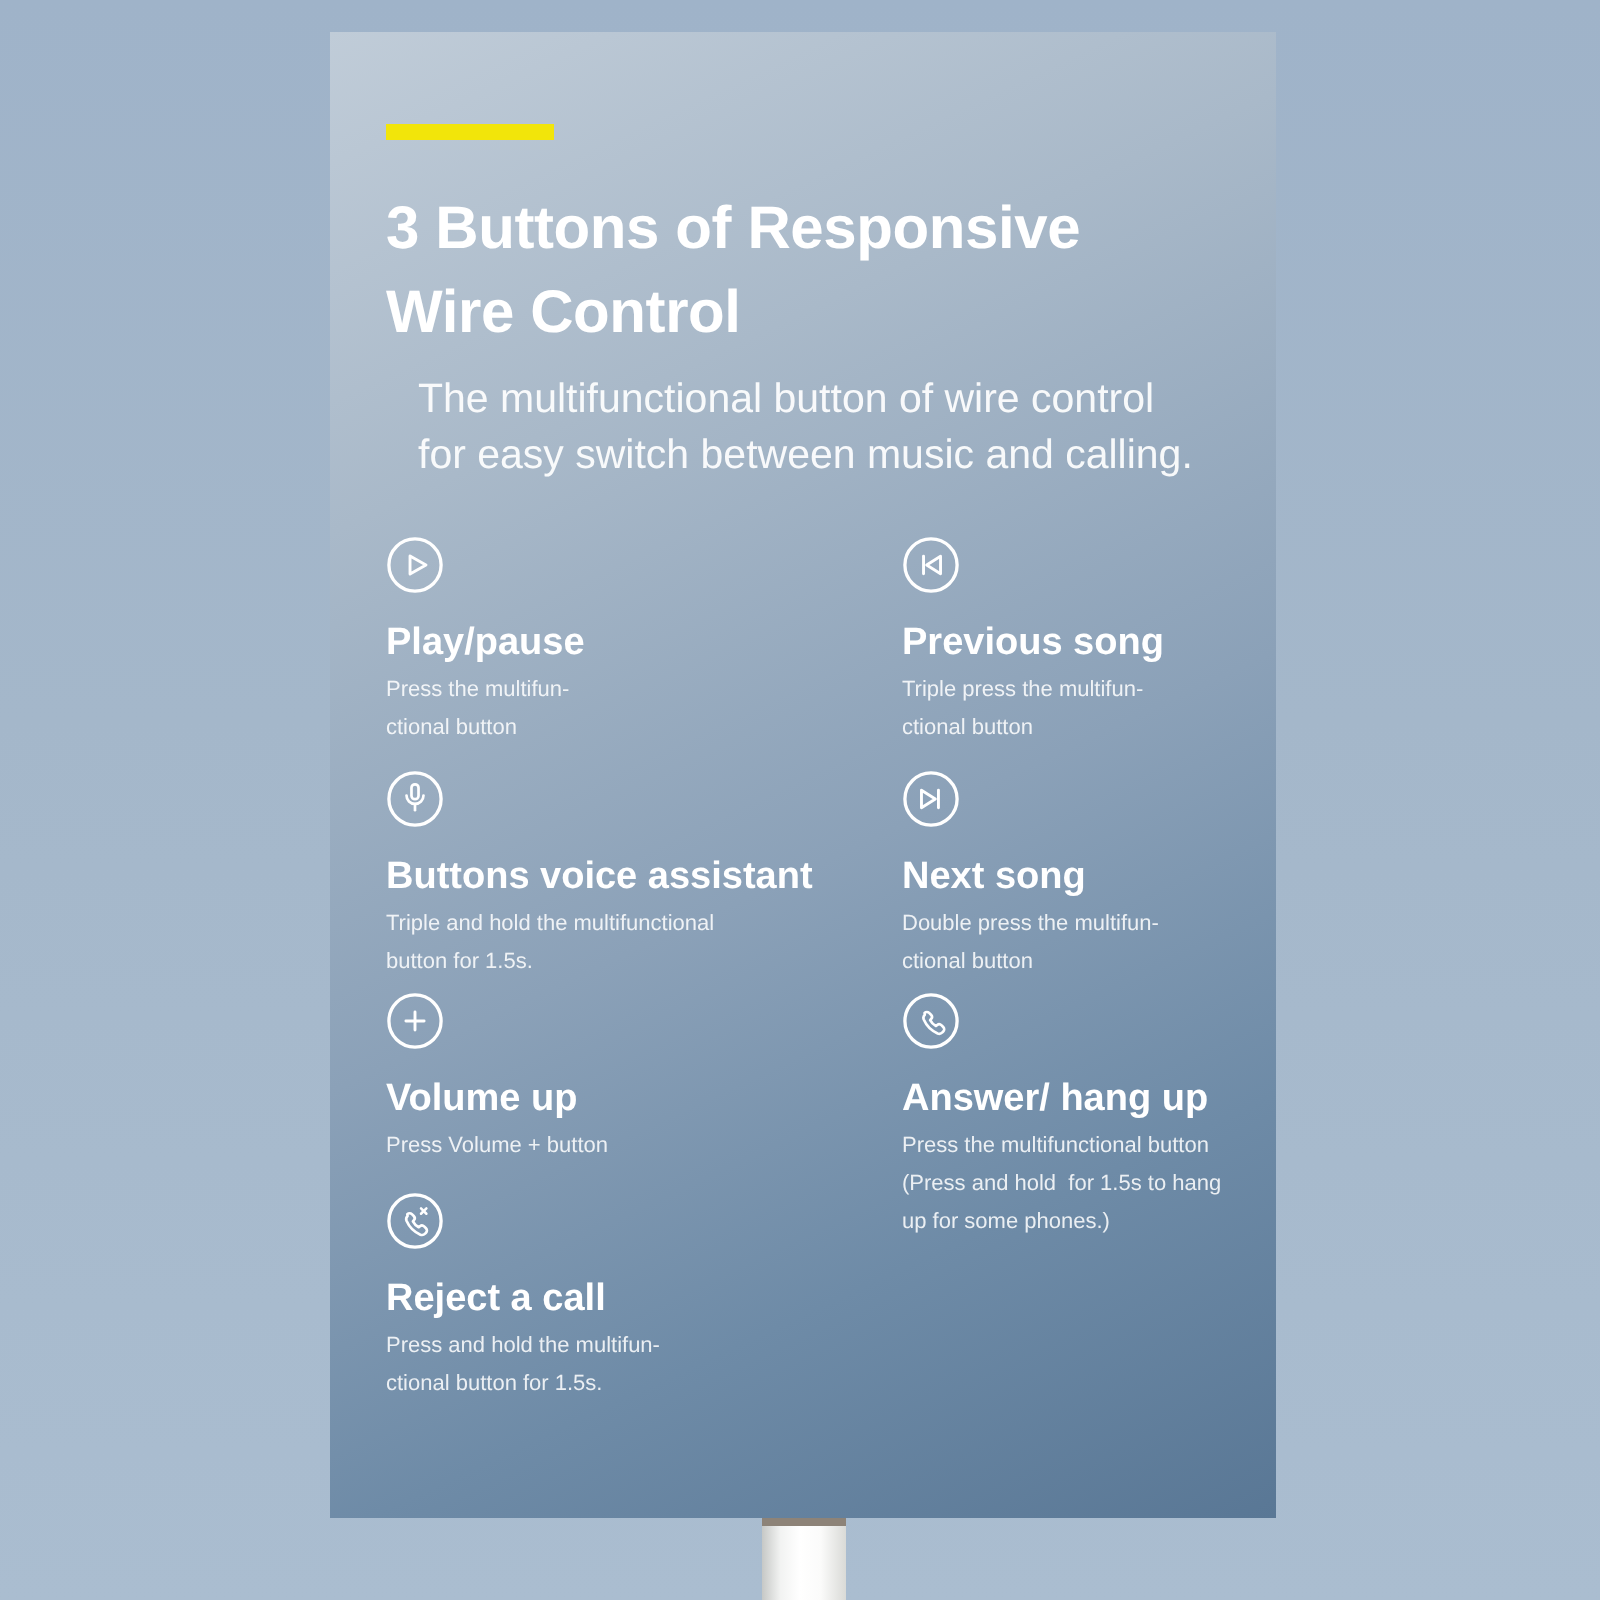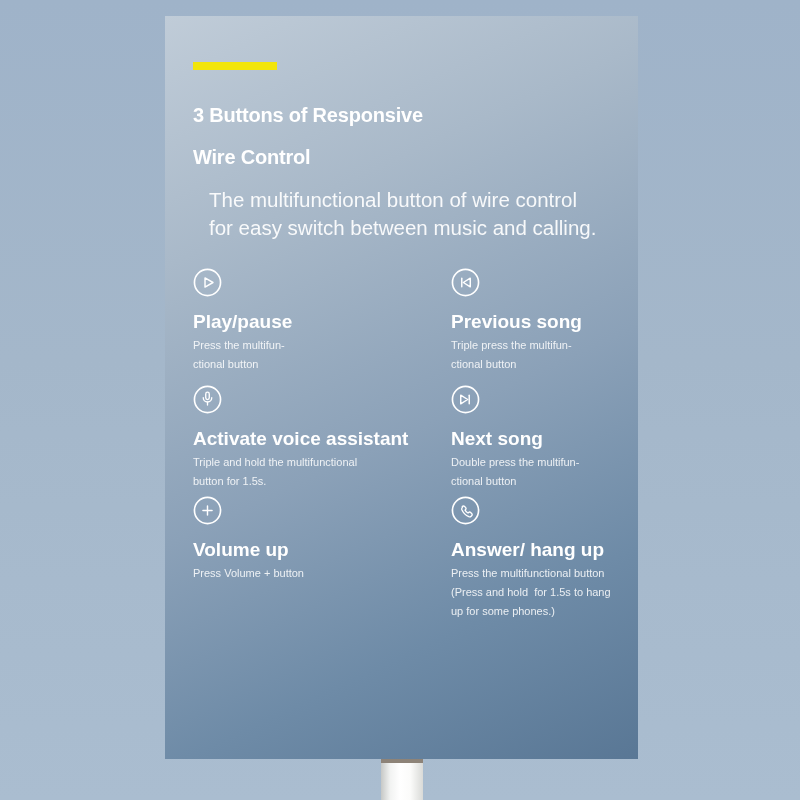--- a/index.html
+++ b/index.html
@@ -9,21 +9,21 @@
     background:linear-gradient(180deg,#9fb3c9 0%,#a4b7ca 45%,#aabdd0 100%);
   }
   .card{
     position:absolute;left:165px;top:16px;width:473px;height:743px;
     background:linear-gradient(155deg,#c0ccd8 0%,#a9b9c9 26%,#8ba1b8 55%,#6e8ba7 78%,#597795 100%);
     box-sizing:border-box;
     padding:46px 20px 0 28px;
   }
   .accent-bar{width:84px;height:8px;}
   .card-title{
-    margin:24px 0 0 0;color:#ffffff;font-size:20px;line-height:42px;
+    margin:24px 0 0 0;color:#ffffff;font-size:30px;line-height:42px;
     font-weight:700;letter-spacing:-0.2px;white-space:pre-line;
   }
   .card-subtitle{
     margin:8px 0 0 16px;color:rgba(255,255,255,0.92);font-size:20.5px;
     line-height:28px;font-weight:400;white-space:pre-line;
   }
   .features-grid{
     margin-top:26px;display:grid;
     grid-template-columns:258px 1fr;
     grid-template-rows:117px 111px 100px auto;
@@ -87,21 +87,21 @@
 
     <div class="feature">
       <span class="icon">
         <svg viewBox="0 0 28 28" width="29" height="29" fill="none" stroke="#ffffff" stroke-width="1.6" stroke-linecap="round" stroke-linejoin="round">
           <circle cx="14" cy="14" r="12.6"></circle>
           <rect x="12.3" y="6.9" width="3.4" height="7.2" rx="1.7" stroke-width="1.3"></rect>
           <path d="M9.9 12.3 a4.1 4.1 0 0 0 8.2 0" stroke-width="1.3"></path>
           <path d="M14 16.5 V19.4" stroke-width="1.3"></path>
         </svg>
       </span>
-      <div class="f-title">Activate voice assistant</div>
+      <div class="f-title">Buttons voice assistant</div>
       <div class="f-desc">Triple and hold the multifunctional
 button for 1.5s.</div>
     </div>
 
     <div class="feature">
       <span class="icon">
         <svg viewBox="0 0 28 28" width="29" height="29" fill="none" stroke="#ffffff" stroke-width="1.6" stroke-linecap="round" stroke-linejoin="round">
           <circle cx="14" cy="14" r="12.6"></circle>
           <path d="M17.6 9.8 V18.2" stroke-width="1.4"></path>
           <path d="M9.4 9.8 L16.1 14 L9.4 18.2 Z" stroke-width="1.4"></path>
@@ -131,17 +131,30 @@
           <circle cx="14" cy="14" r="12.6"></circle>
           <path stroke-width="1.3" d="M10.9 10.1c.6-.6 1.6-.6 2.2 0l.9.9c.5.5.6 1.4.1 2l-.5.6c.6 1.2 1.6 2.2 2.8 2.8l.6-.5c.6-.5 1.5-.4 2 .1l.9.9c.6.6.6 1.6 0 2.2l-.4.4c-.6.6-1.5.8-2.3.5-3-1.3-5.4-3.7-6.7-6.7-.3-.8-.1-1.7.5-2.3l-.1-.9z"></path>
         </svg>
       </span>
       <div class="f-title">Answer/ hang up</div>
       <div class="f-desc">Press the multifunctional button
 (Press and hold  for 1.5s to hang
 up for some phones.)</div>
     </div>
 
+    <div class="feature">
+      <span class="icon">
+        <svg viewBox="0 0 28 28" width="29" height="29" fill="none" stroke="#ffffff" stroke-width="1.6" stroke-linecap="round" stroke-linejoin="round">
+          <circle cx="14" cy="14" r="12.6"></circle>
+          <path stroke-width="1.3" d="M10.3 10.7c.6-.6 1.6-.6 2.2 0l.9.9c.5.5.6 1.4.1 2l-.5.6c.6 1.2 1.6 2.2 2.8 2.8l.6-.5c.6-.5 1.5-.4 2 .1l.9.9c.6.6.6 1.6 0 2.2l-.4.4c-.6.6-1.5.8-2.3.5-3-1.3-5.4-3.7-6.7-6.7-.3-.8-.1-1.7.5-2.3l-.1-.9z"></path>
+          <path stroke-width="1.2" d="M16.9 7.9 l2.6 2.6"></path>
+          <path stroke-width="1.2" d="M19.5 7.9 l-2.6 2.6"></path>
+        </svg>
+      </span>
+      <div class="f-title">Reject a call</div>
+      <div class="f-desc">Press and hold the multifun-
+ctional button for 1.5s.</div>
+    </div>
 
   </div>
 </div>
 
 <div class="pole"></div>
 
 </body></html>

